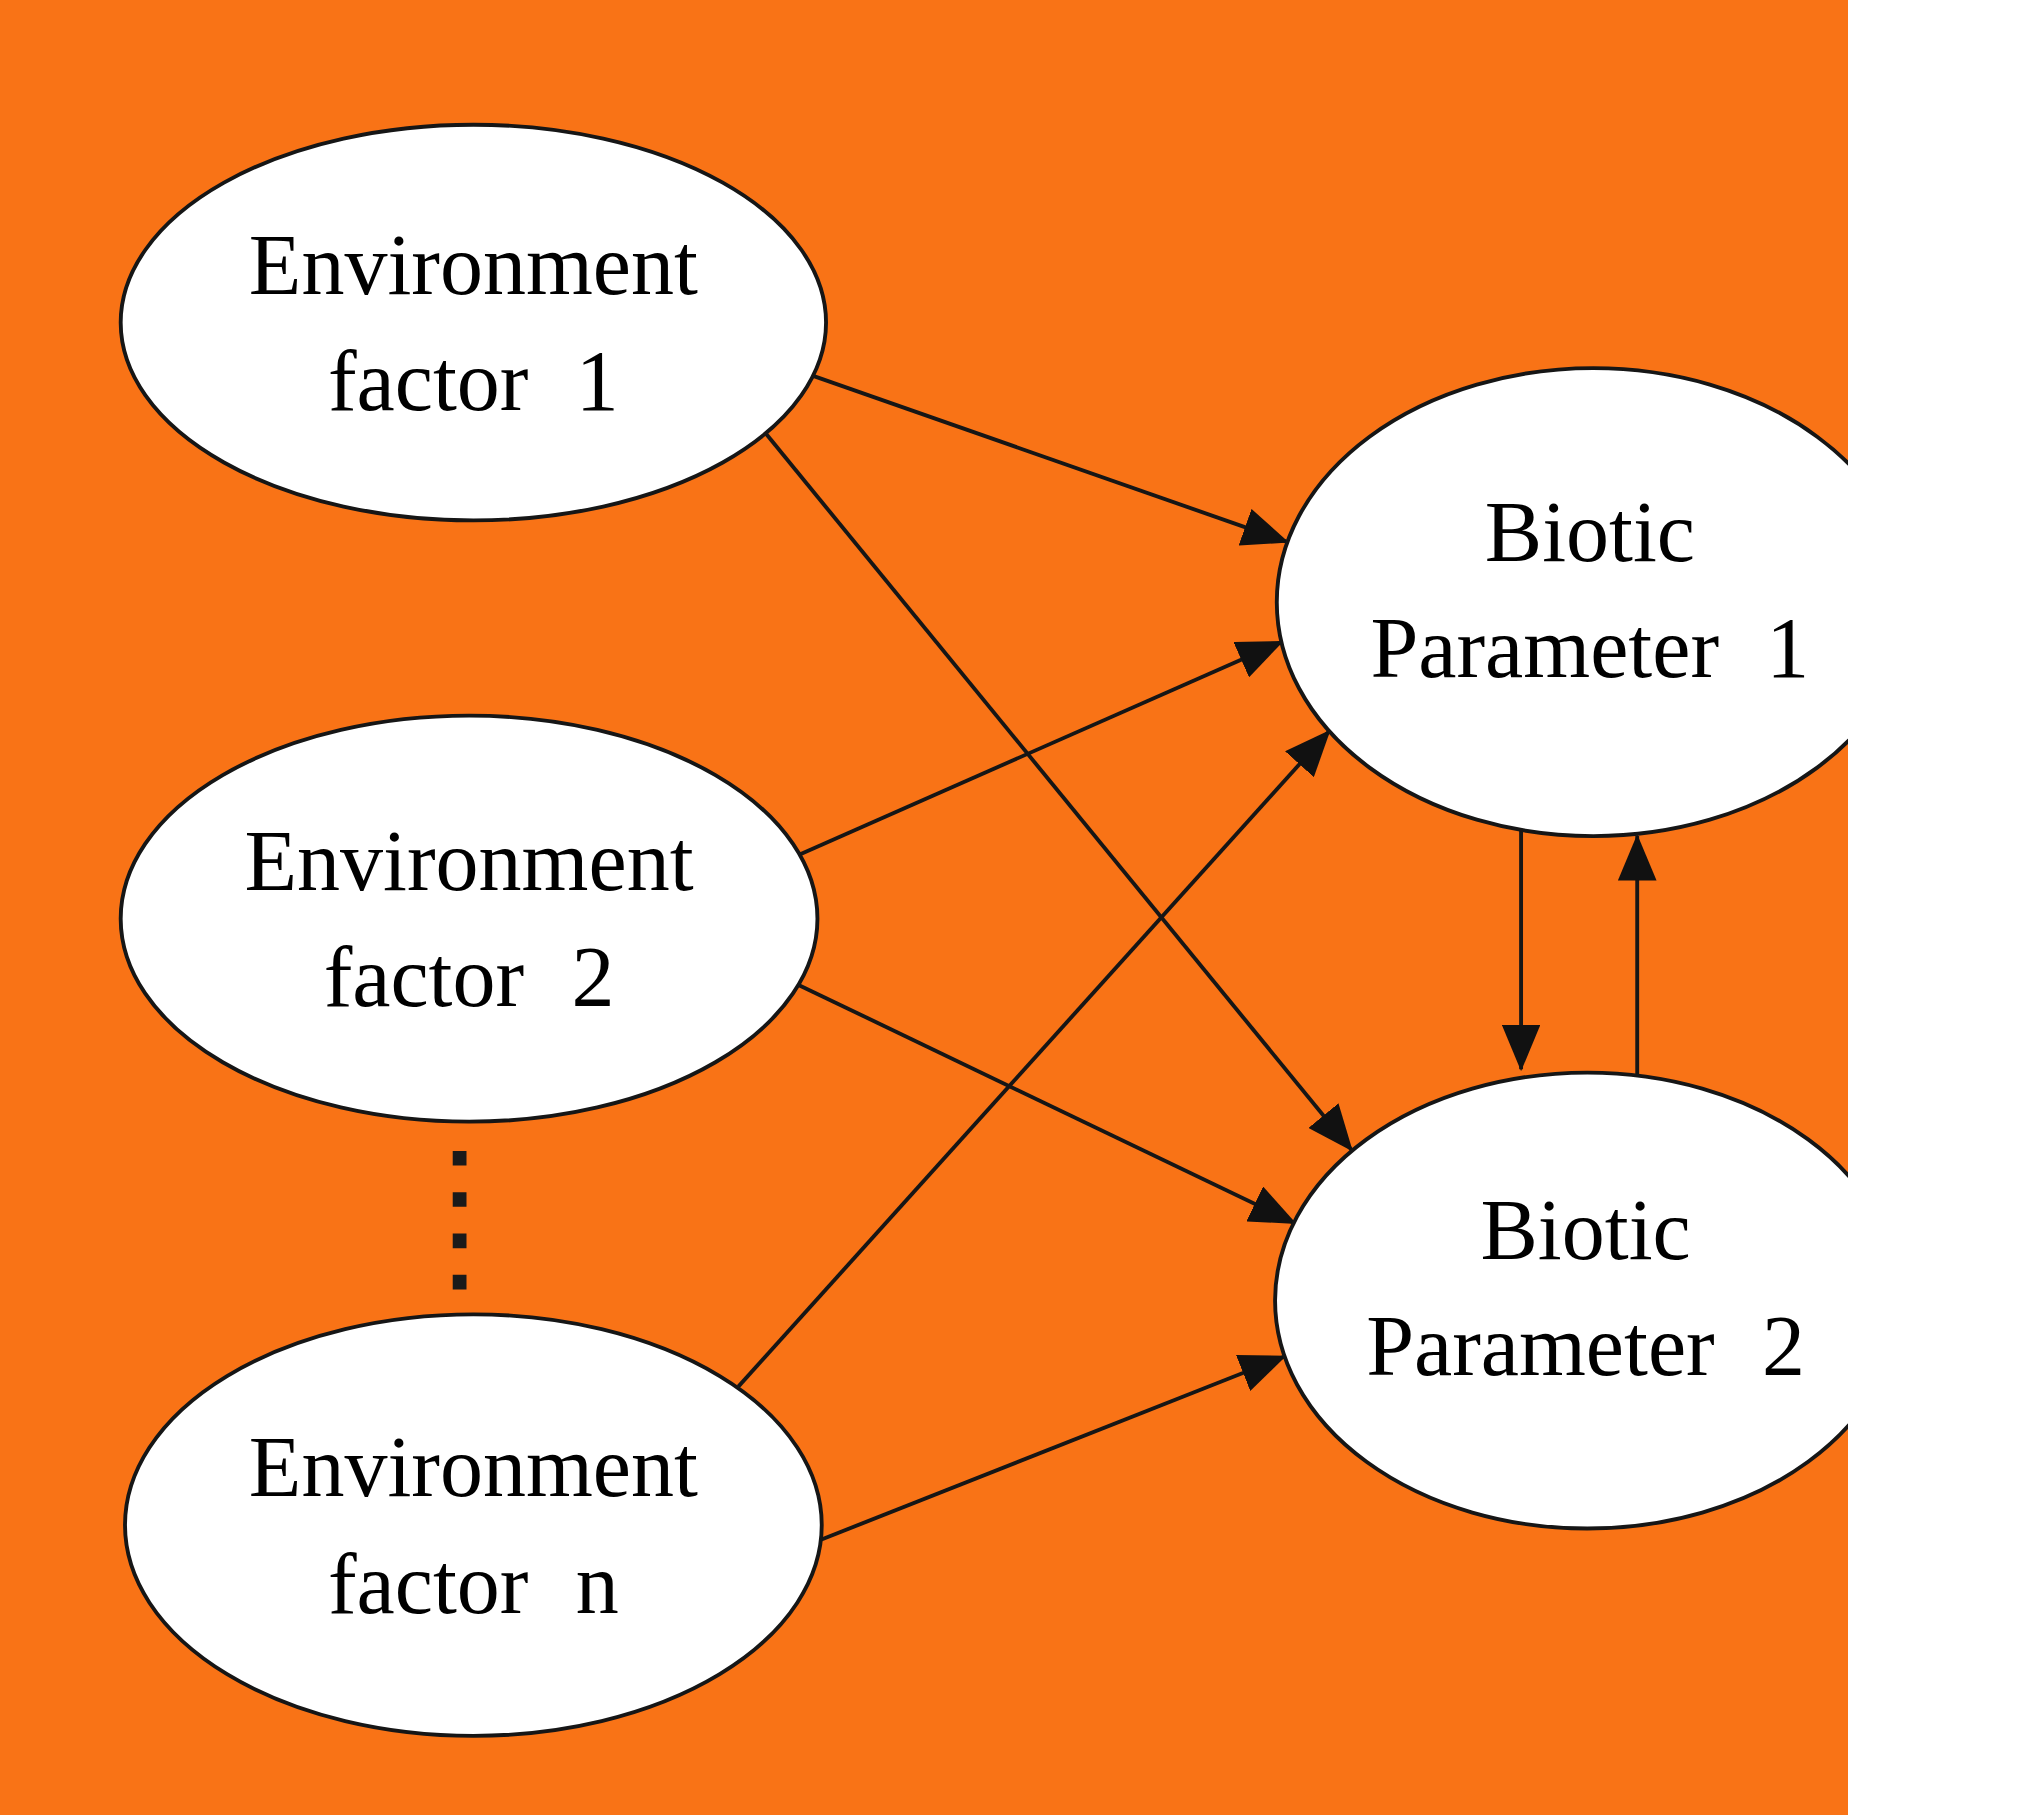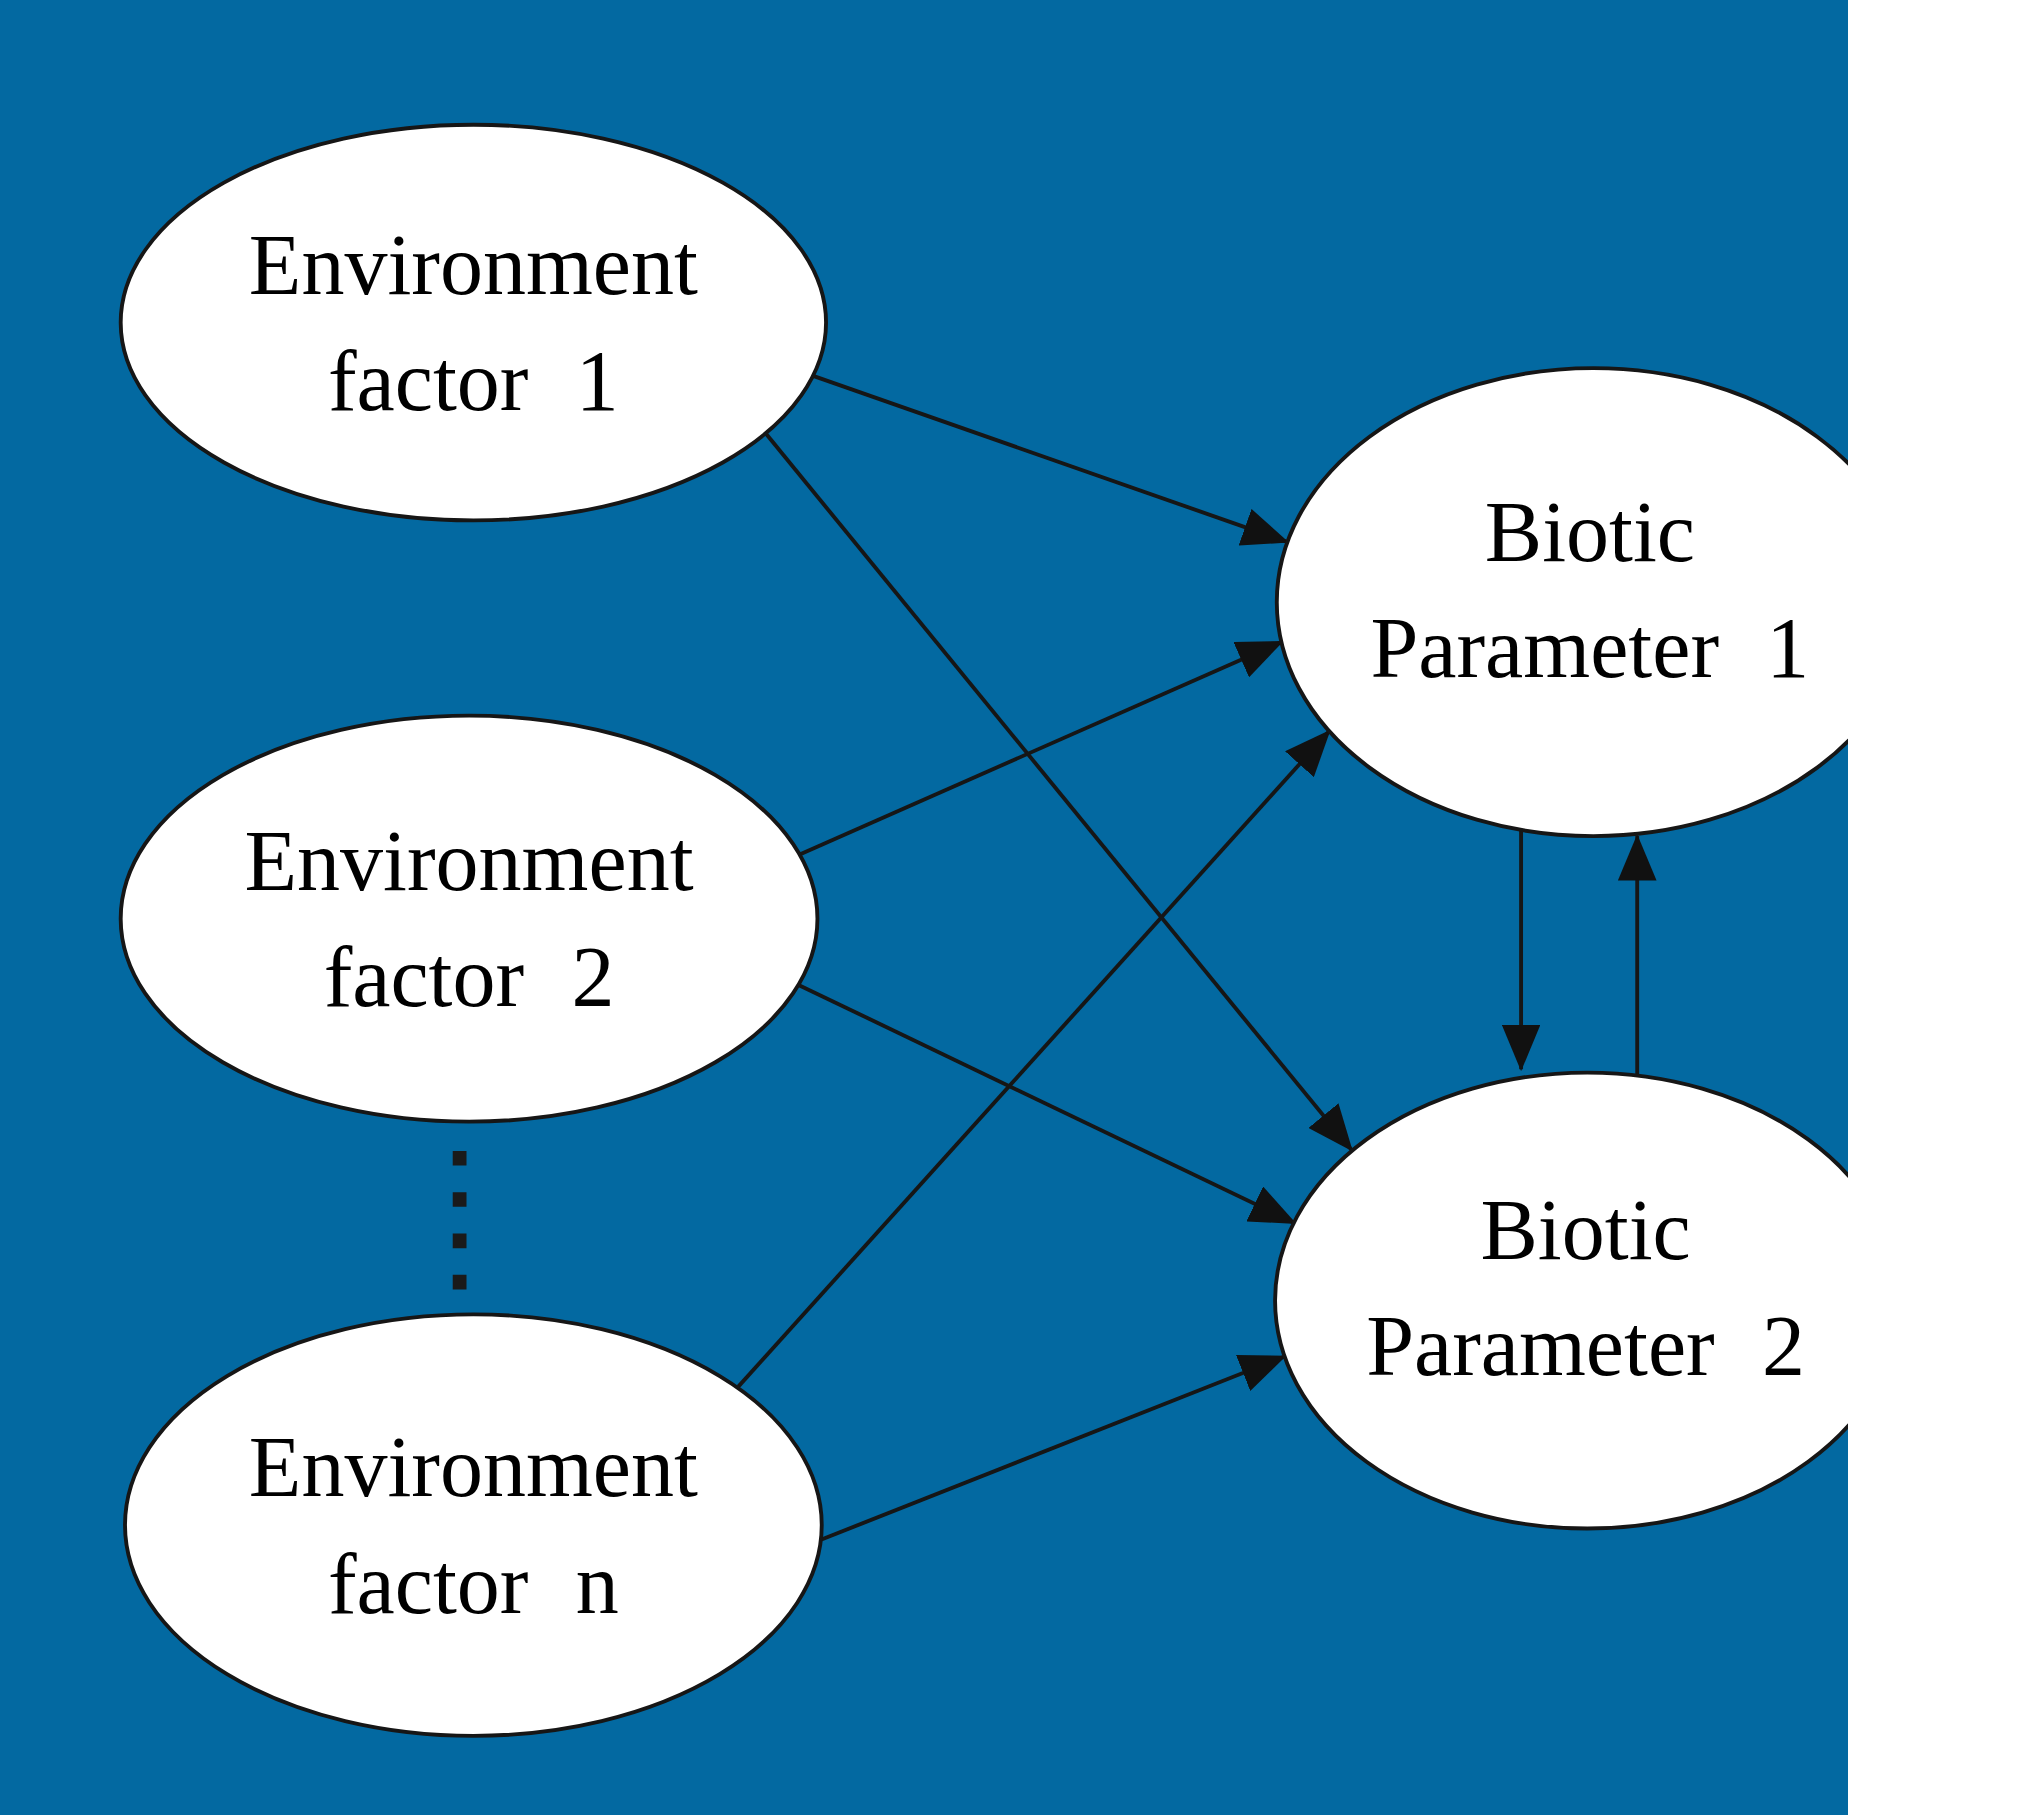--- a/index.html
+++ b/index.html
@@ -4,21 +4,21 @@
 <style>
   html, body {
     margin: 0;
     padding: 0;
     background: #ffffff;
   }
   .canvas {
     position: relative;
     width: 1848px;
     height: 1815px;
-    background: #0369a1;
+    background: #f97316;
     overflow: hidden;
   }
   svg.diagram {
     position: absolute;
     left: 0;
     top: 0;
     display: block;
   }
   .node-ellipse {
     fill: #ffffff;

